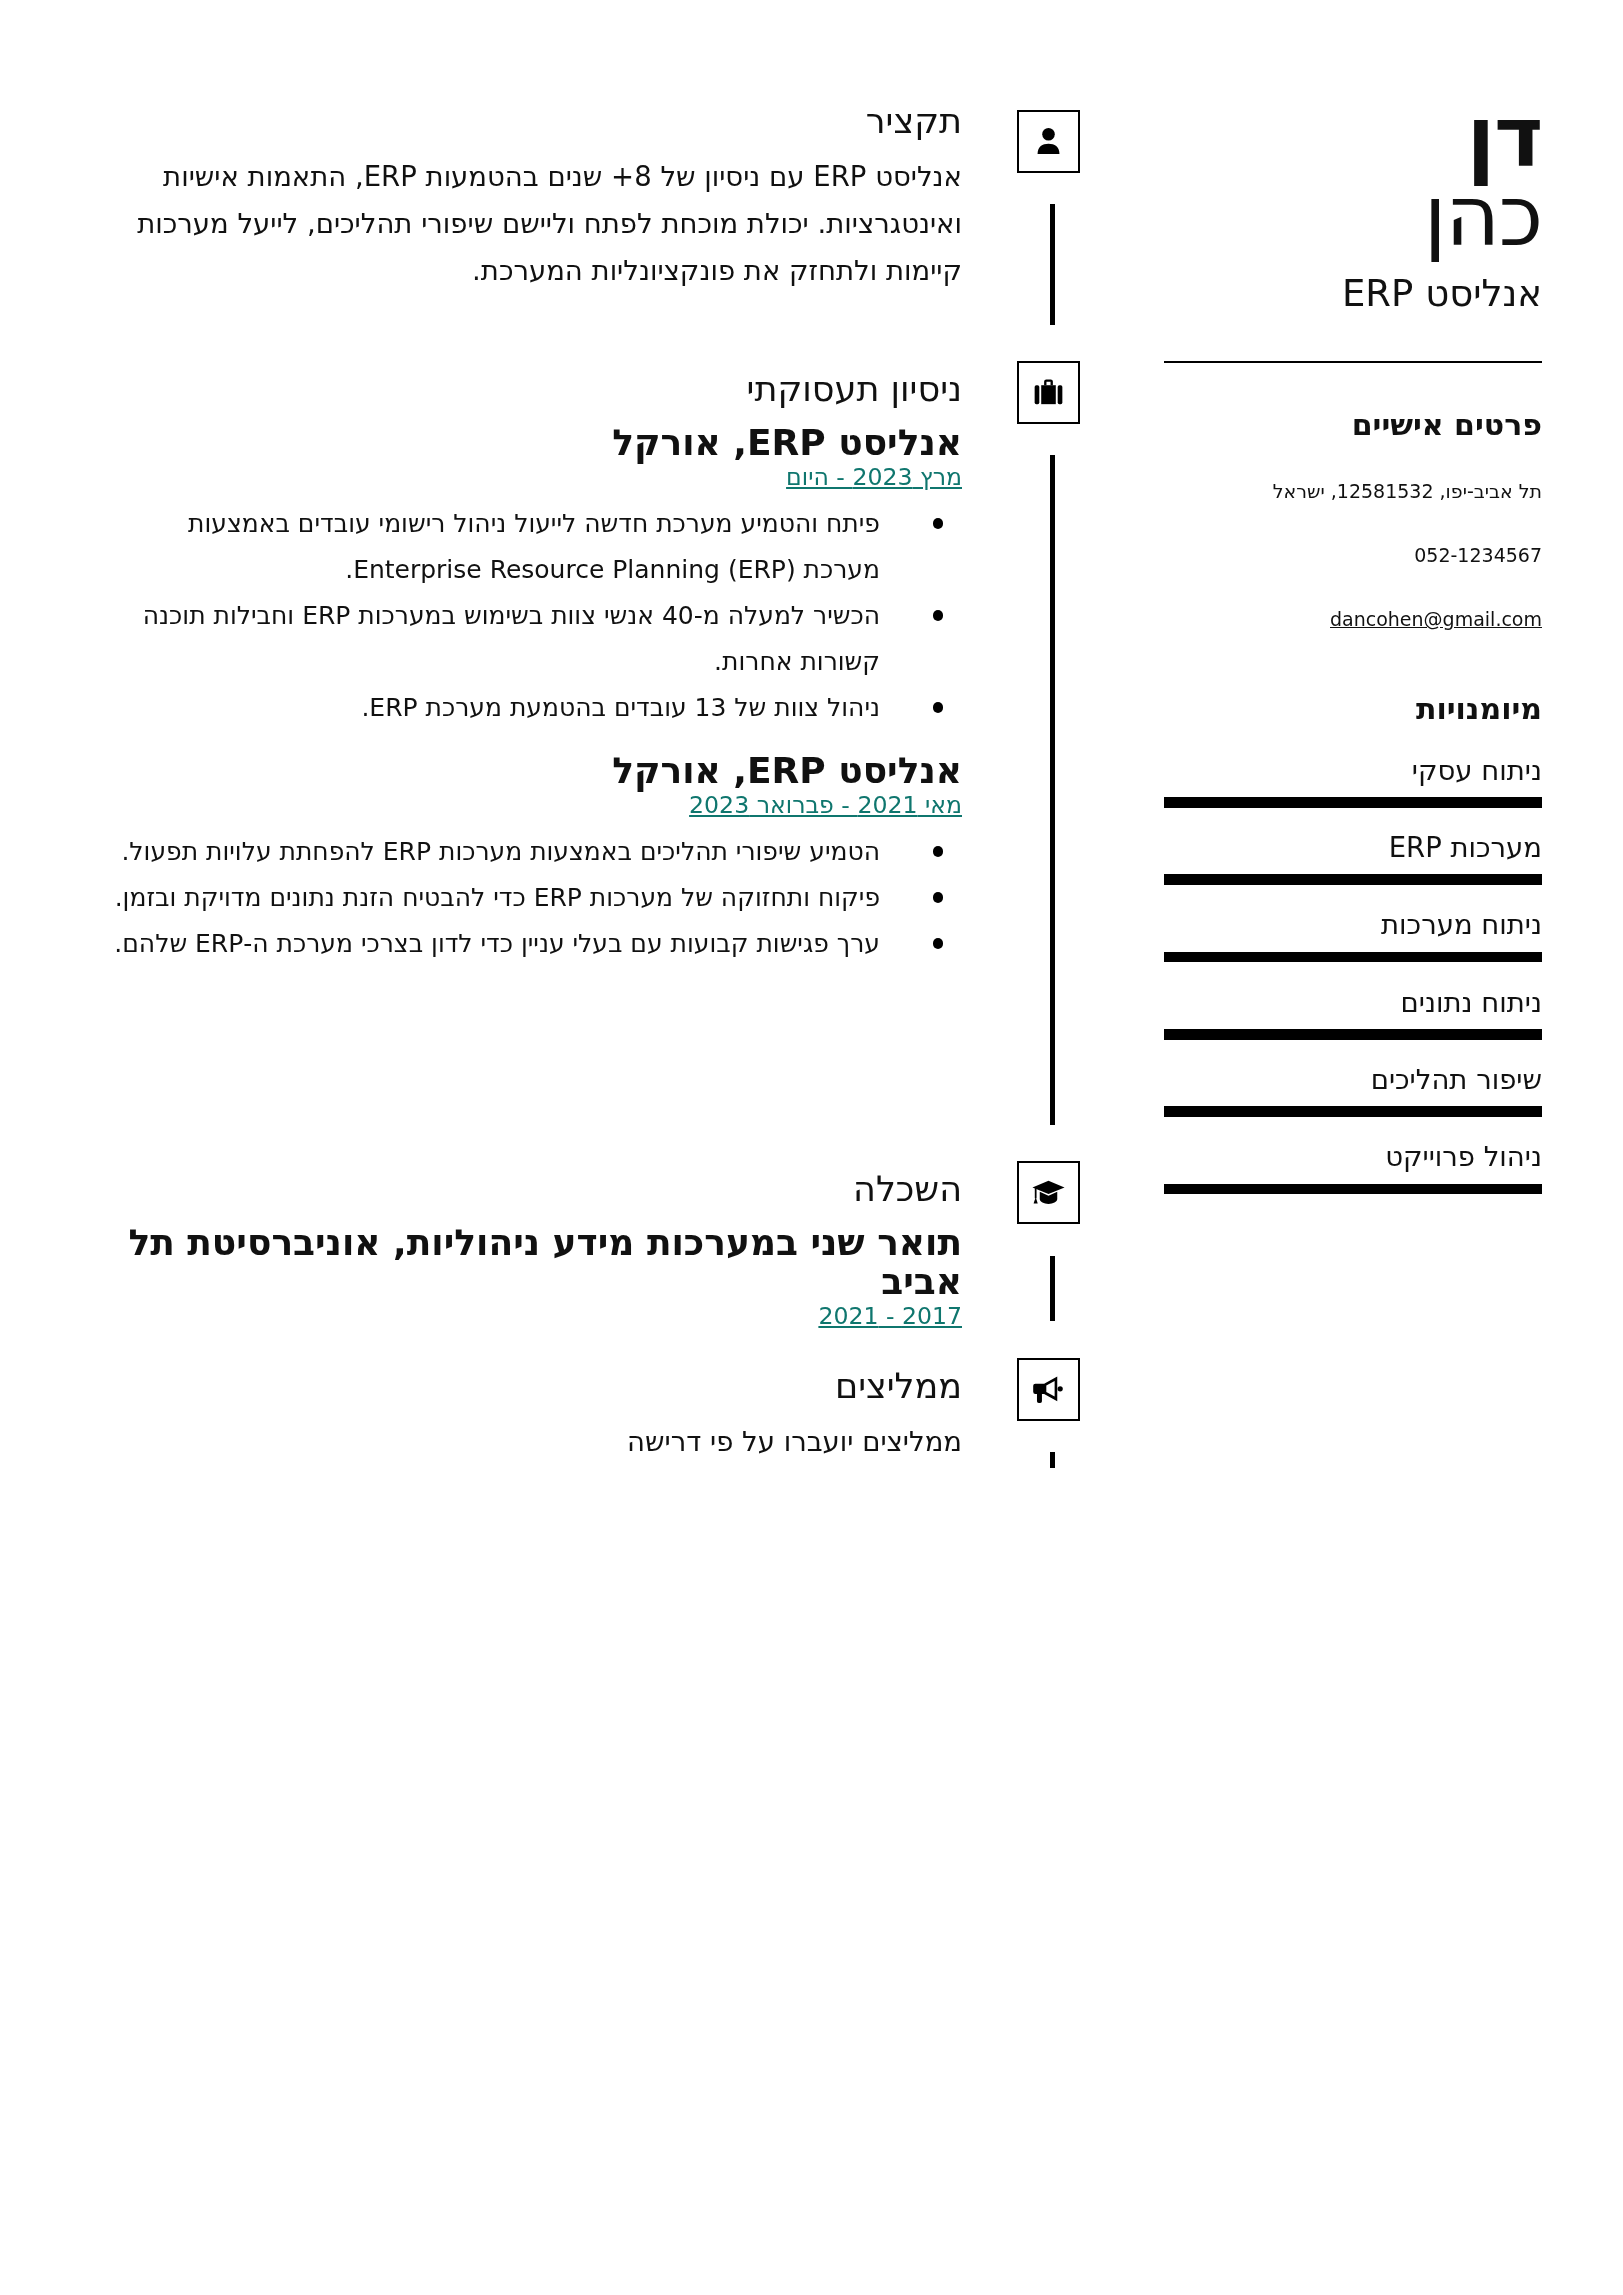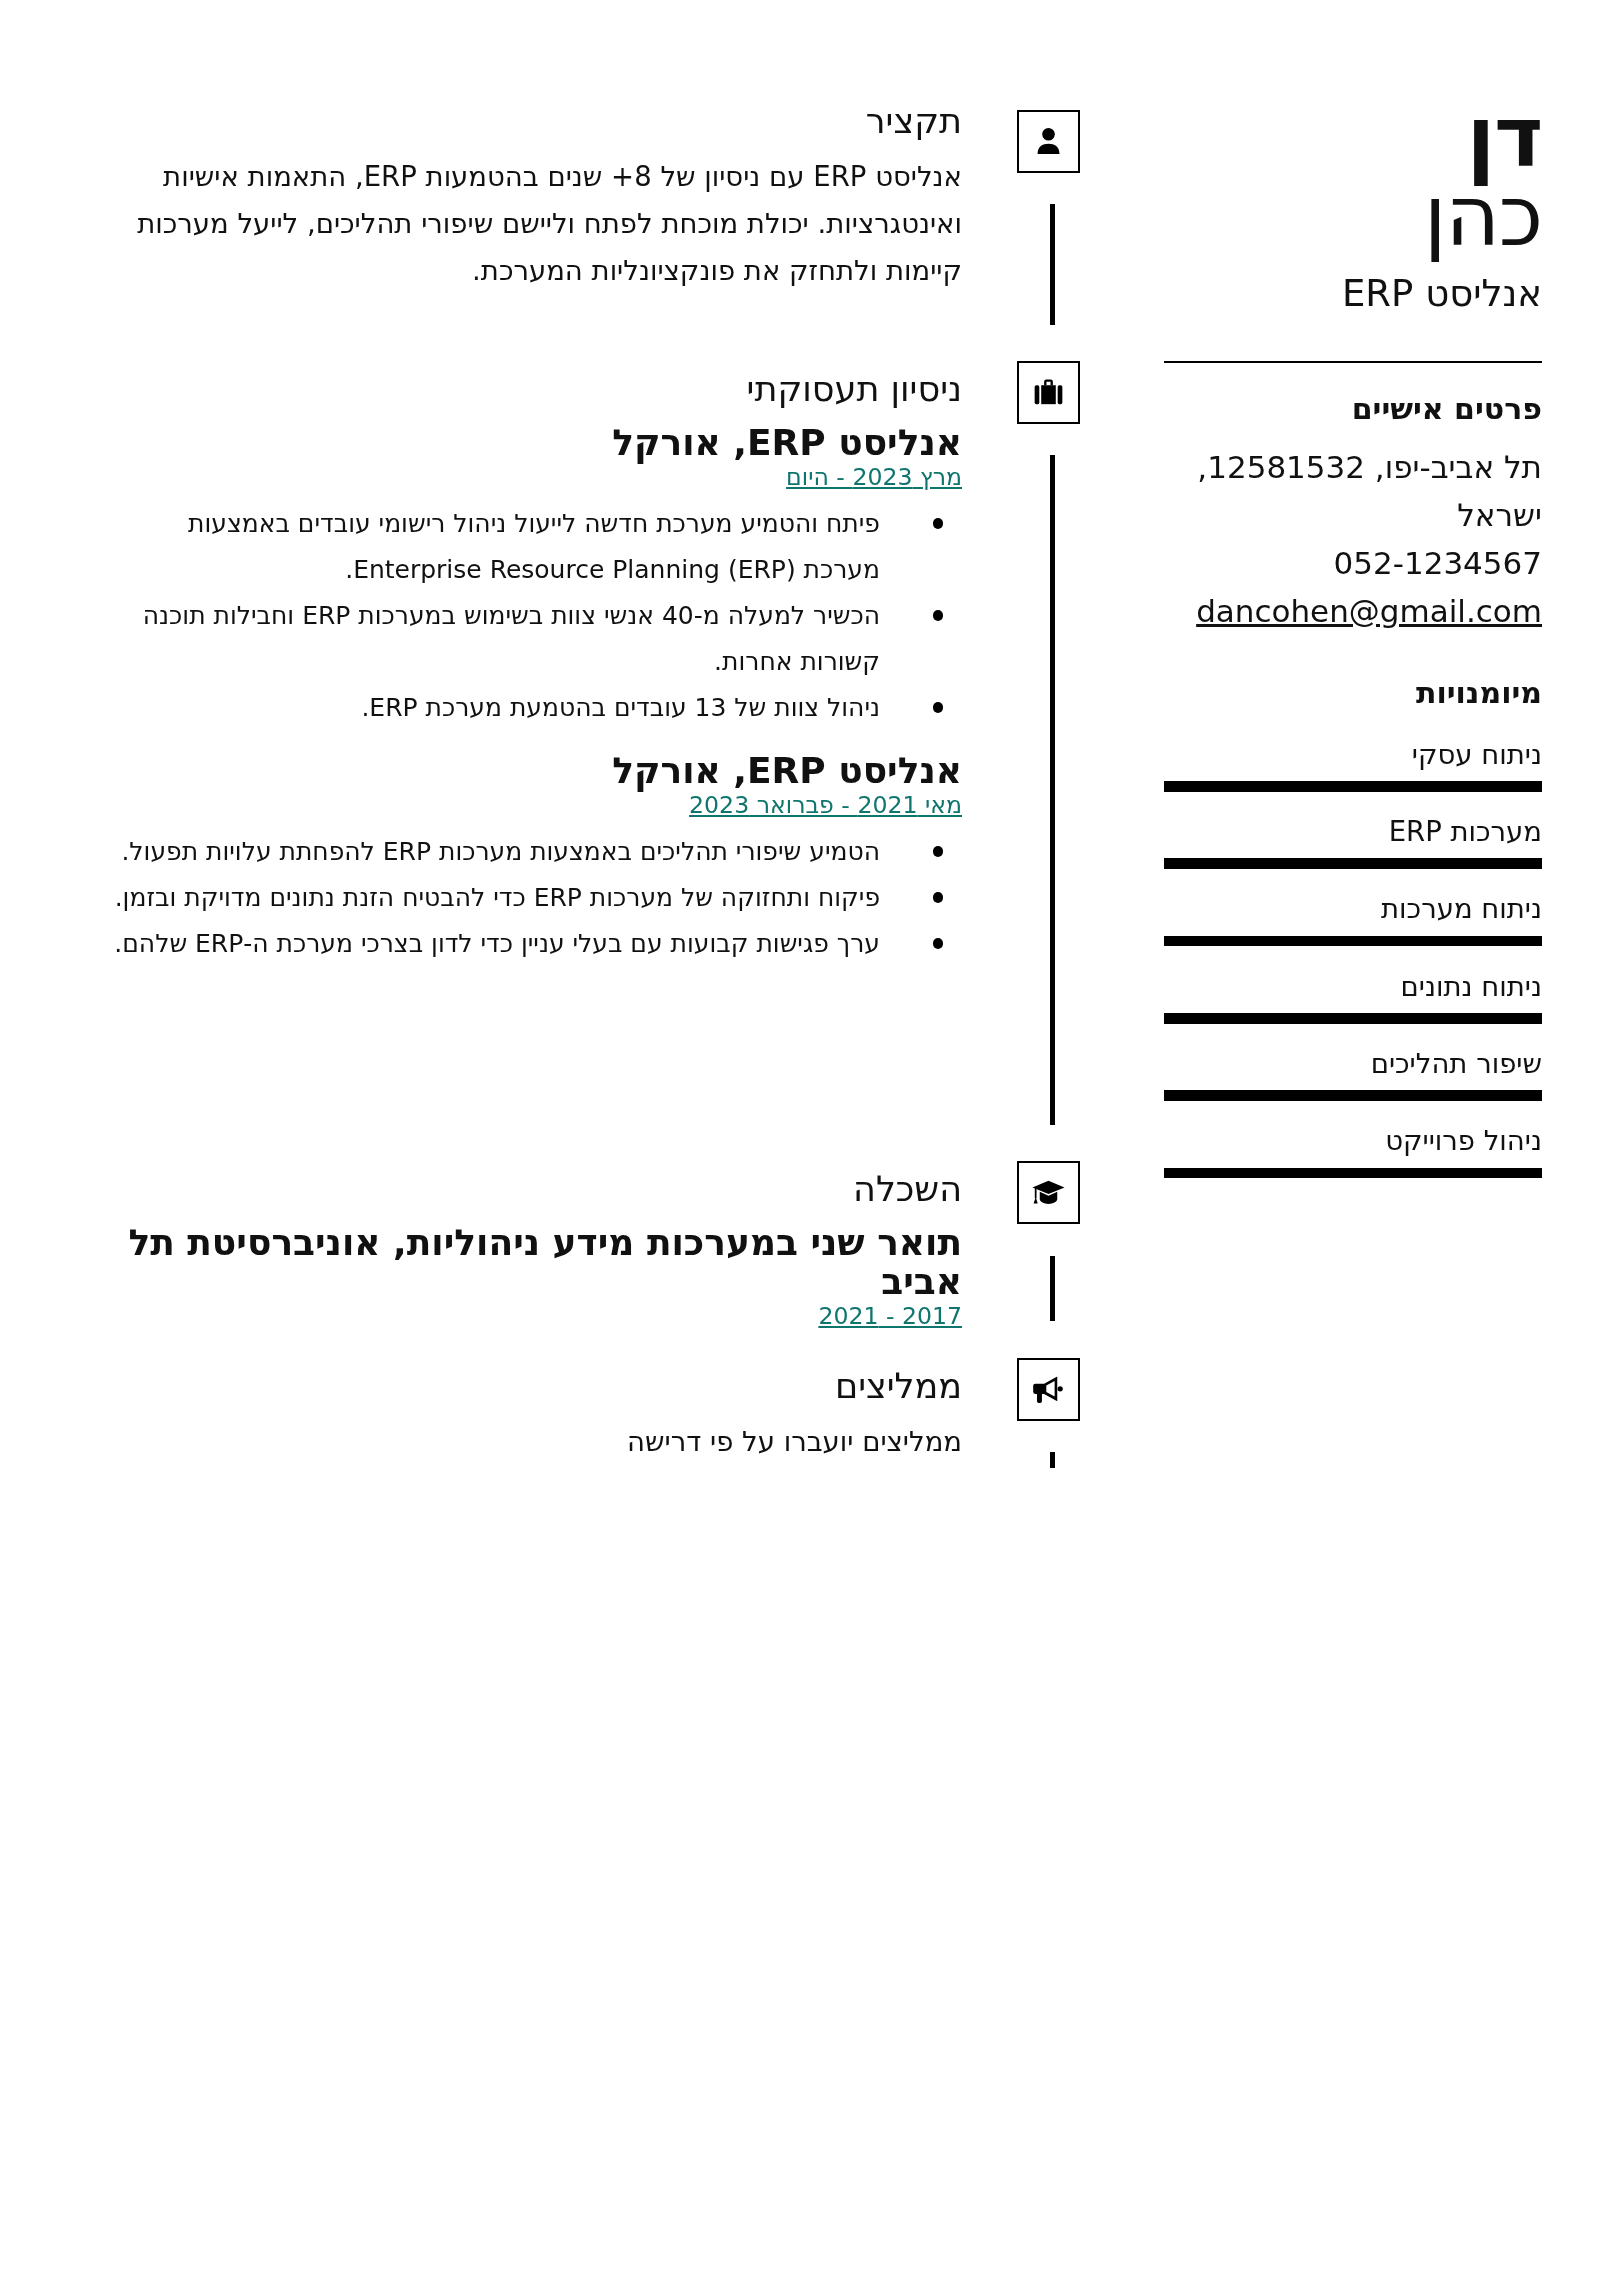--- a/index.html
+++ b/index.html
@@ -29,24 +29,24 @@
       font-size: 84px; font-weight: normal; line-height: 79px;
       letter-spacing: -1.3px;
     }
     .job-title {
       font-size: 37px; line-height: 52px; margin-top: 11.8px;
     }
     .divider {
       height: 2.6px; background: #000; margin-top: 41px; width: 100%;
     }
     .side-heading {
-      font-size: 30px; font-weight: bold; margin-top: 25px; line-height: 42px;
+      font-size: 30px; font-weight: bold; margin-top: 41px; line-height: 42px;
     }
     .contact-line {
-      font-size: 31px; line-height: 48px;
+      font-size: 19px; line-height: 64px;
     }
     .contact-line.first { margin-top: 13px; }
     .contact-email { text-decoration: underline; text-align: center; }
     .skills-heading { margin-top: 37px; }
     .skill { margin-top: 18.3px; }
     .skill-label { font-size: 27.5px; line-height: 42px; }
     .skill-bar { height: 10.5px; background: #000; width: 100%; margin-top: 6.5px; }
 
     
     .timeline-line {

